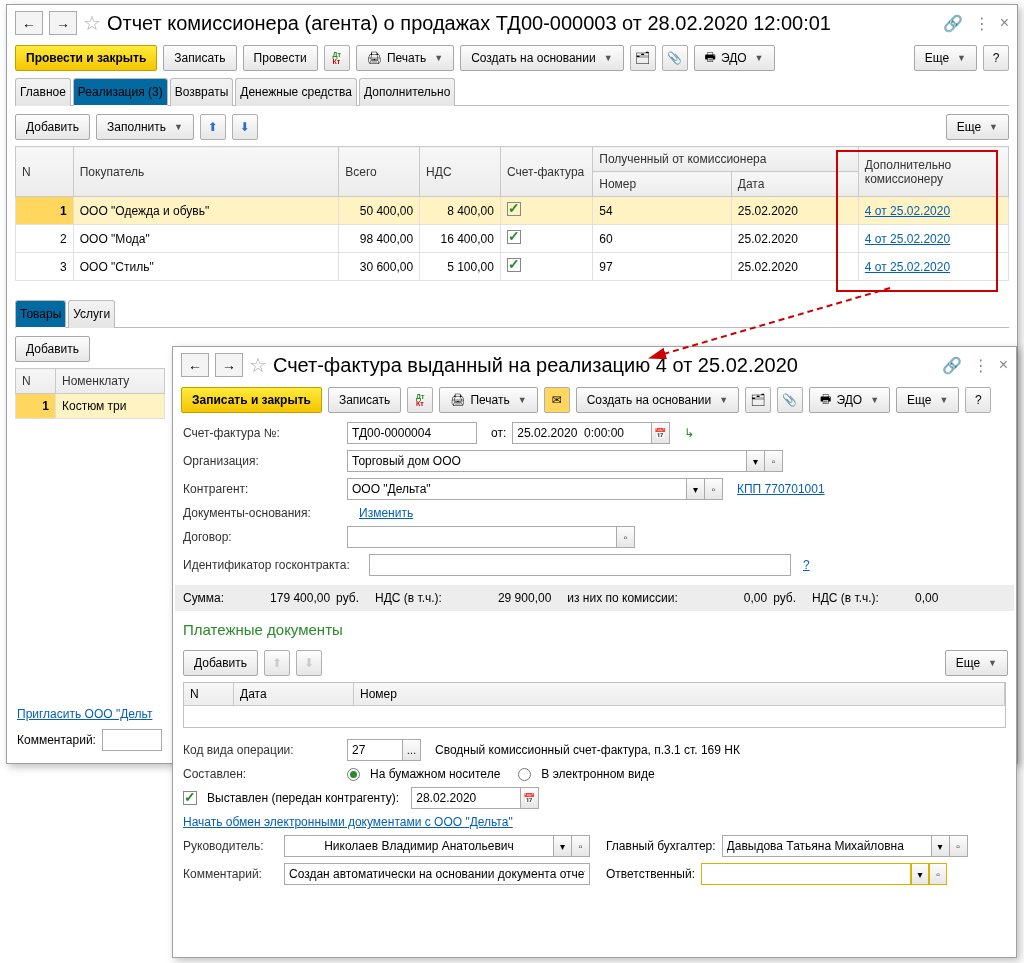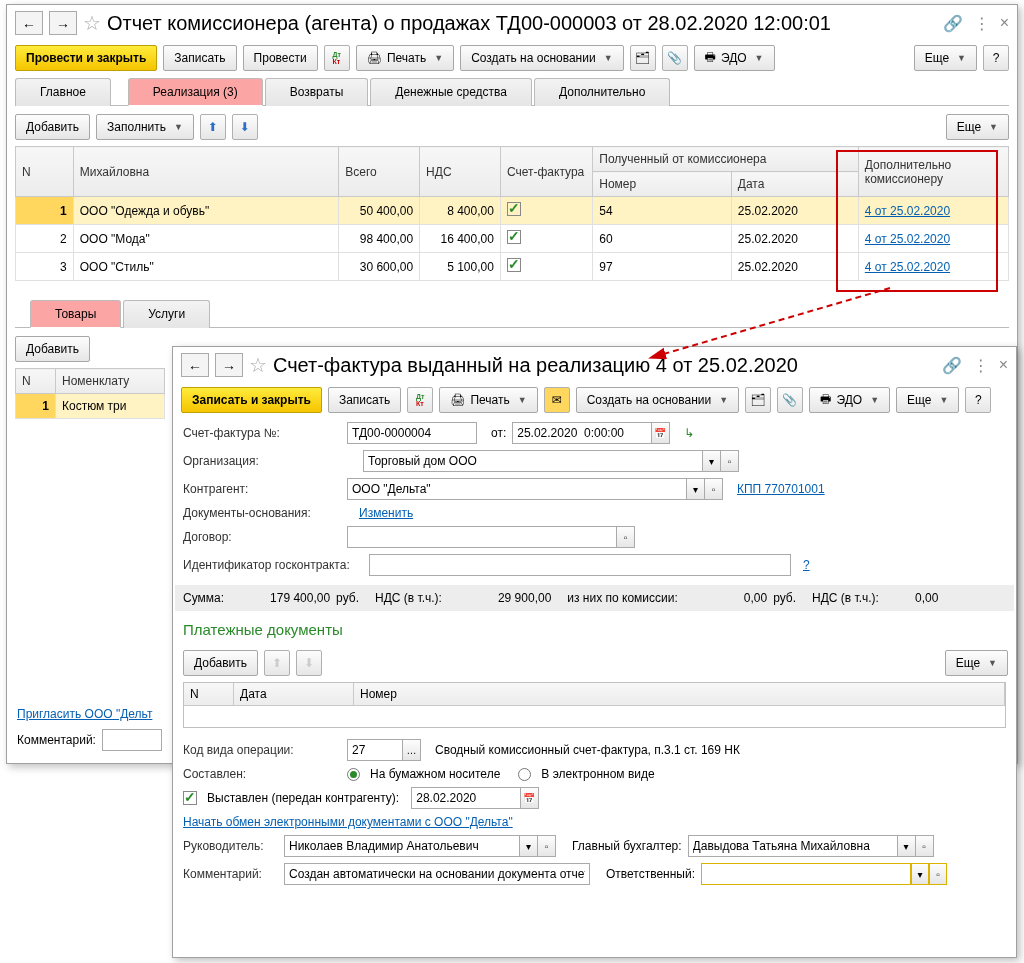--- a/index.html
+++ b/index.html
@@ -13,22 +13,22 @@
 .title-text { flex: 1; white-space: nowrap; overflow: hidden; font-size: 20px; }
 .winicons { display: flex; gap: 10px; color: #888; font-size: 16px; }
 .winicons span { cursor: pointer; }
 .toolbar { display: flex; align-items: center; padding: 6px 8px; gap: 6px; flex-wrap: wrap; }
 .btn { height: 26px; border: 1px solid #a7a7a7; background: linear-gradient(#fdfdfd,#e6e6e6); padding: 1px 10px; display: inline-flex; align-items: center; gap: 5px; cursor: pointer; border-radius: 2px; font-size: 12px; white-space: nowrap; }
 .btn.yellow { background: linear-gradient(#ffeb3b,#f5c500); border-color: #c0a000; font-weight: bold; }
 .btn .caret { font-size: 9px; color: #555; margin-left: 3px; }
 .iconbox { width: 26px; height: 26px; border: 1px solid #b0b0b0; background: linear-gradient(#fdfdfd,#e6e6e6); display: inline-flex; align-items: center; justify-content: center; cursor: pointer; border-radius: 2px; font-size: 12px; }
 .spacer { flex: 1; }
 .tabbar { display: flex; border-bottom: 1px solid #bbb; margin: 0 8px; }
-.tab { padding: 6px 24px; border: 1px solid #bbb; border-bottom: none; margin-right: 2px; background: linear-gradient(#f3f3f3,#e5e5e5); cursor: pointer; position: relative; top: 1px; border-radius: 3px 3px 0 0; }
-.tab.active { background: #fca5a5; border-bottom: 1px solid #fff; margin-left: 15px; }
+.tab { padding: 6px 4px; border: 1px solid #bbb; border-bottom: none; margin-right: 2px; background: linear-gradient(#f3f3f3,#e5e5e5); cursor: pointer; position: relative; top: 1px; border-radius: 3px 3px 0 0; }
+.tab.active { background: #0369a1; border-bottom: 1px solid #fff; }
 .subtoolbar { display: flex; padding: 8px 8px 6px 8px; gap: 6px; align-items: center; }
 .tbl { border: 1px solid #c0c0c0; margin: 0 8px; border-collapse: collapse; font-size: 12px; width: calc(100% - 16px); }
 .tbl th { background: linear-gradient(#f7f7f7,#ececec); border: 1px solid #c9c9c9; padding: 5px 6px; text-align: left; font-weight: normal; color: #333; }
 .tbl td { border: 1px solid #e0e0e0; padding: 5px 6px; }
 .tbl tr.sel td { background: #fff3c4; }
 .tbl tr.sel td:first-child { background: #ffd75e; font-weight: bold; }
 .num { text-align: right; }
 .chk { display:inline-block; width:14px; height:14px; border:1px solid #888; position:relative; }
 .chk.on:after { content:'✓'; color:#2a8a2a; position:absolute; left:0; top:-3px; font-size:14px; font-weight:bold;}
 .lnk { color: #0560b3; text-decoration: underline; cursor: pointer; }
@@ -109,21 +109,21 @@
     <span class="spacer"></span>
     <span class="btn">
         <span>Еще</span>
         <span class="caret">▼</span>
       </span>
   </div>
   <table class="tbl">
     <thead>
       <tr>
         <th rowspan="2" style="width:50px">N</th>
-        <th rowspan="2" style="width:230px">Михайловна</th>
+        <th rowspan="2" style="width:230px">Покупатель</th>
         <th rowspan="2" style="width:70px">Всего</th>
         <th rowspan="2" style="width:70px">НДС</th>
         <th rowspan="2" style="width:80px">Счет-фактура</th>
         <th colspan="2">Полученный от комиссионера</th>
         <th rowspan="2" style="width:130px">Дополнительно комиссионеру</th>
       </tr>
       <tr>
         <th style="width:120px">Номер</th>
         <th style="width:110px">Дата</th>
       </tr>
@@ -247,21 +247,21 @@
     <span style="margin-left:8px">от:</span>
     <span class="input-wrap">
         <input class="input" style="width: 140px;" value="25.02.2020  0:00:00">
         <span class="extbtn">📅</span>
       </span>
     <span style="color:#2a8a2a;margin-left:8px">↳</span>
   </div>
   <div class="formrow">
     <span class="lbl">Организация:</span>
     <span class="input-wrap">
-        <input class="input" style="width: 340px; margin-left: 16px;" value="Торговый дом ООО">
+        <input class="input" style="width: 400px;" value="Торговый дом ООО">
         <span class="dropbtn">▾</span>
         <span class="extbtn">▫</span>
       </span>
   </div>
   <div class="formrow">
     <span class="lbl">Контрагент:</span>
     <span class="input-wrap">
         <input class="input" style="width: 340px;" value="ООО &quot;Дельта&quot;">
         <span class="dropbtn">▾</span>
         <span class="extbtn">▫</span>
@@ -339,21 +339,21 @@
         <input class="input" style="width: 110px;" value="28.02.2020">
         <span class="extbtn">📅</span>
       </span>
   </div>
   <div class="formrow">
     <span class="lnk">Начать обмен электронными документами с ООО "Дельта"</span>
   </div>
   <div class="formrow">
     <span class="lbl" style="width:95px">Руководитель:</span>
     <span class="input-wrap">
-        <input class="input" style="width: 236px;" value="Николаев Владимир Анатольевич">
+        <input class="input" style="width: 270px; text-align: center;" value="Николаев Владимир Анатольевич">
         <span class="dropbtn">▾</span>
         <span class="extbtn">▫</span>
       </span>
     <span style="margin-left:10px">Главный бухгалтер:</span>
     <span class="input-wrap">
         <input class="input" style="width: 210px;" value="Давыдова Татьяна Михайловна">
         <span class="dropbtn">▾</span>
         <span class="extbtn">▫</span>
       </span>
   </div>

